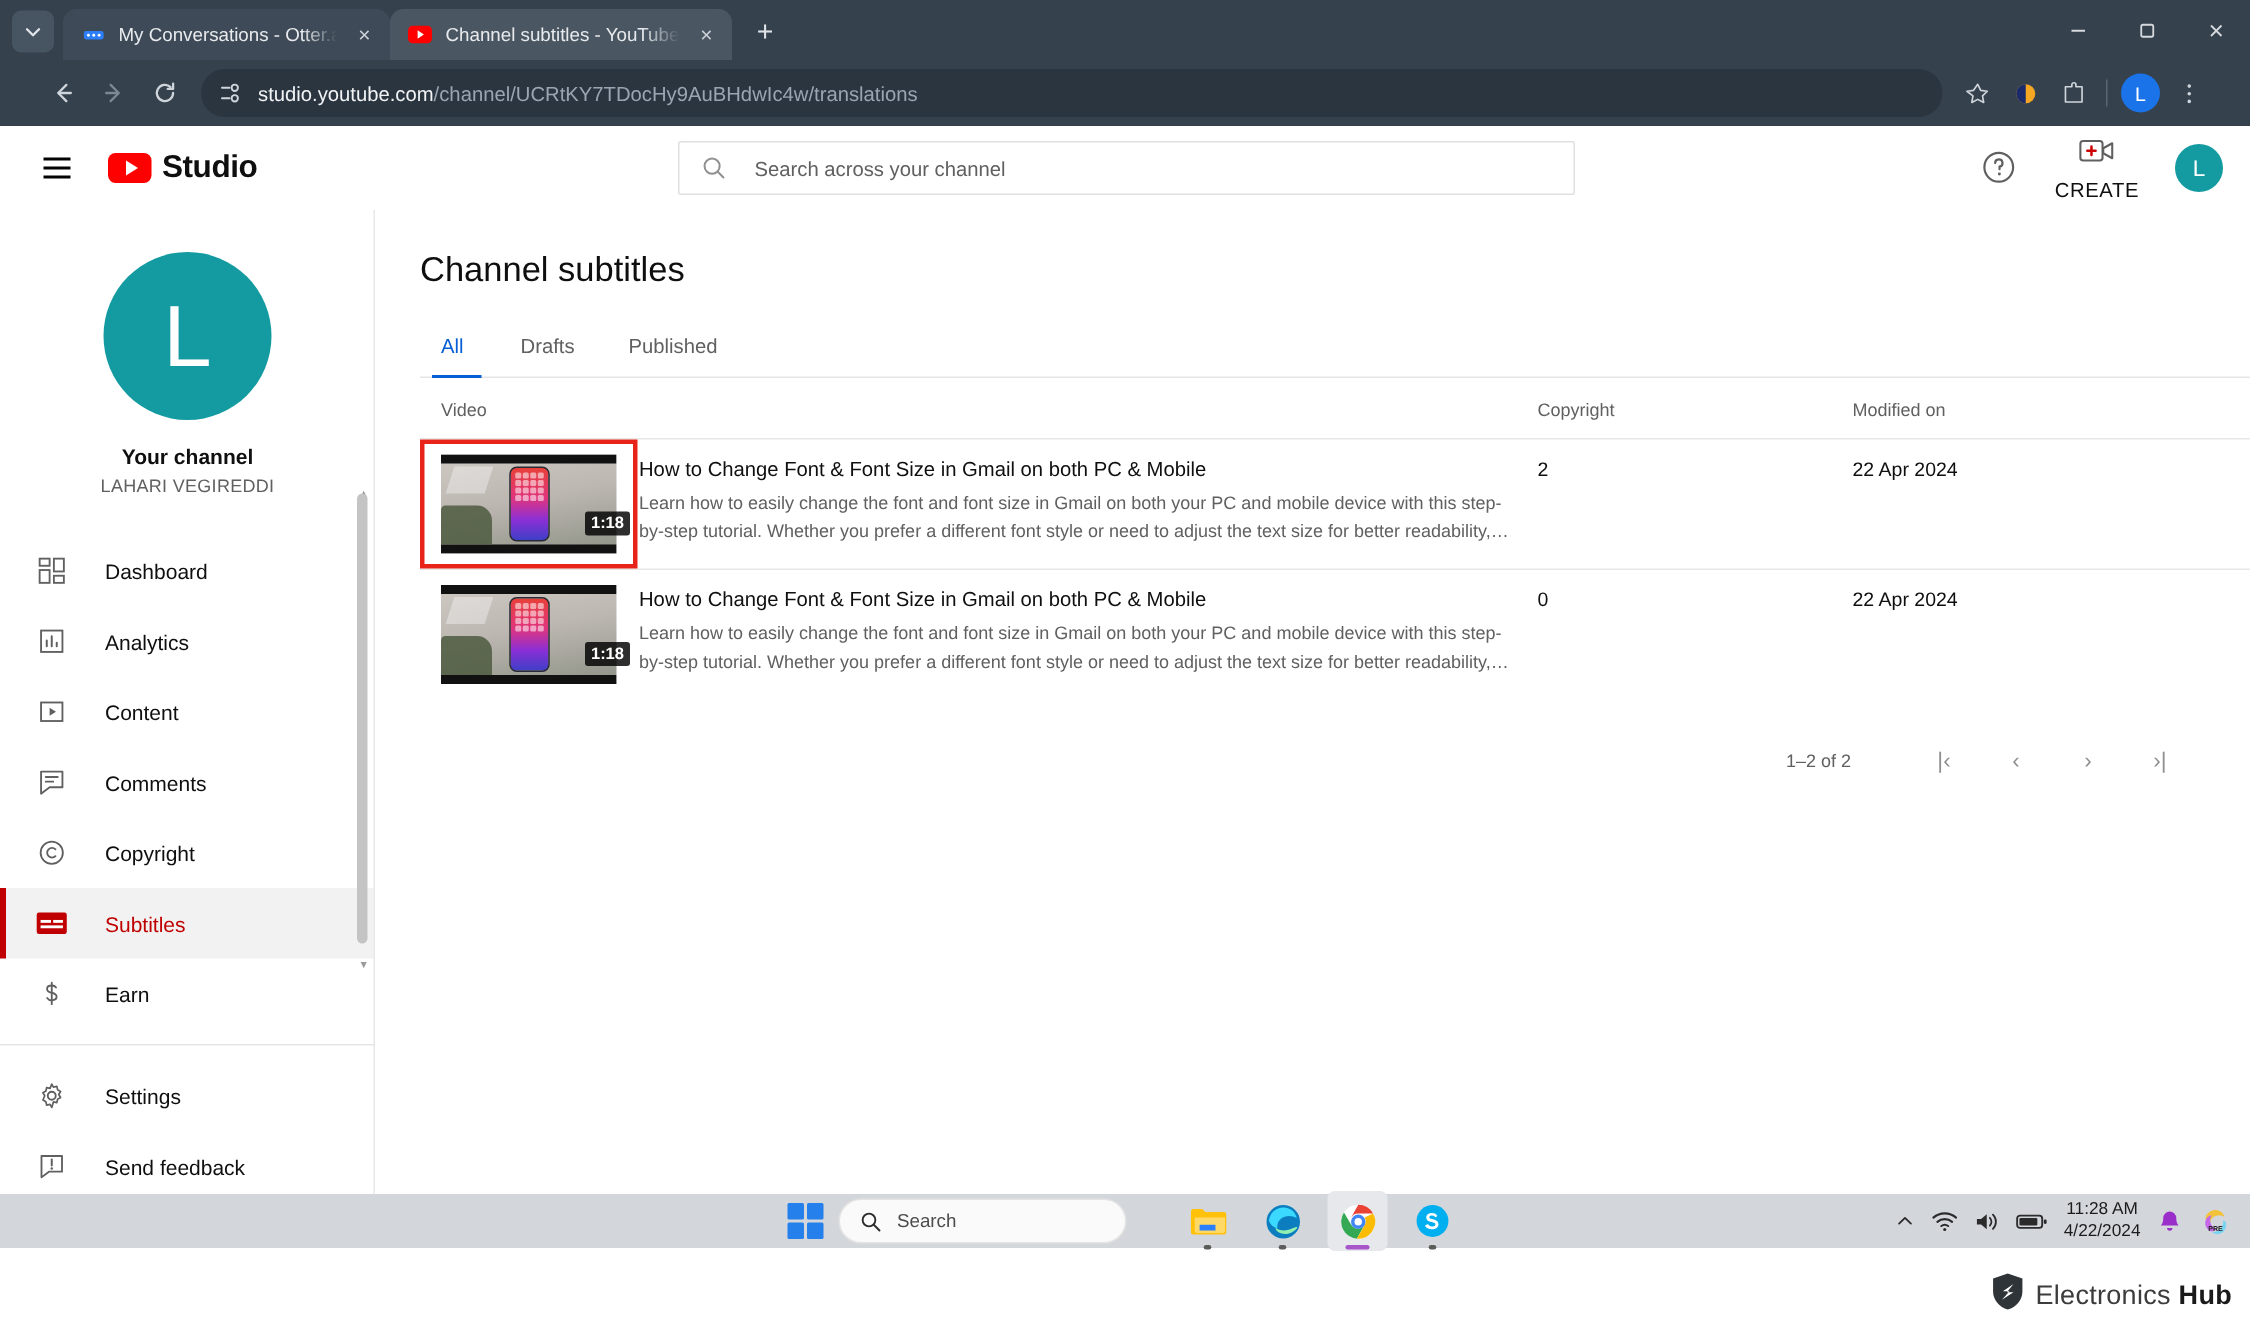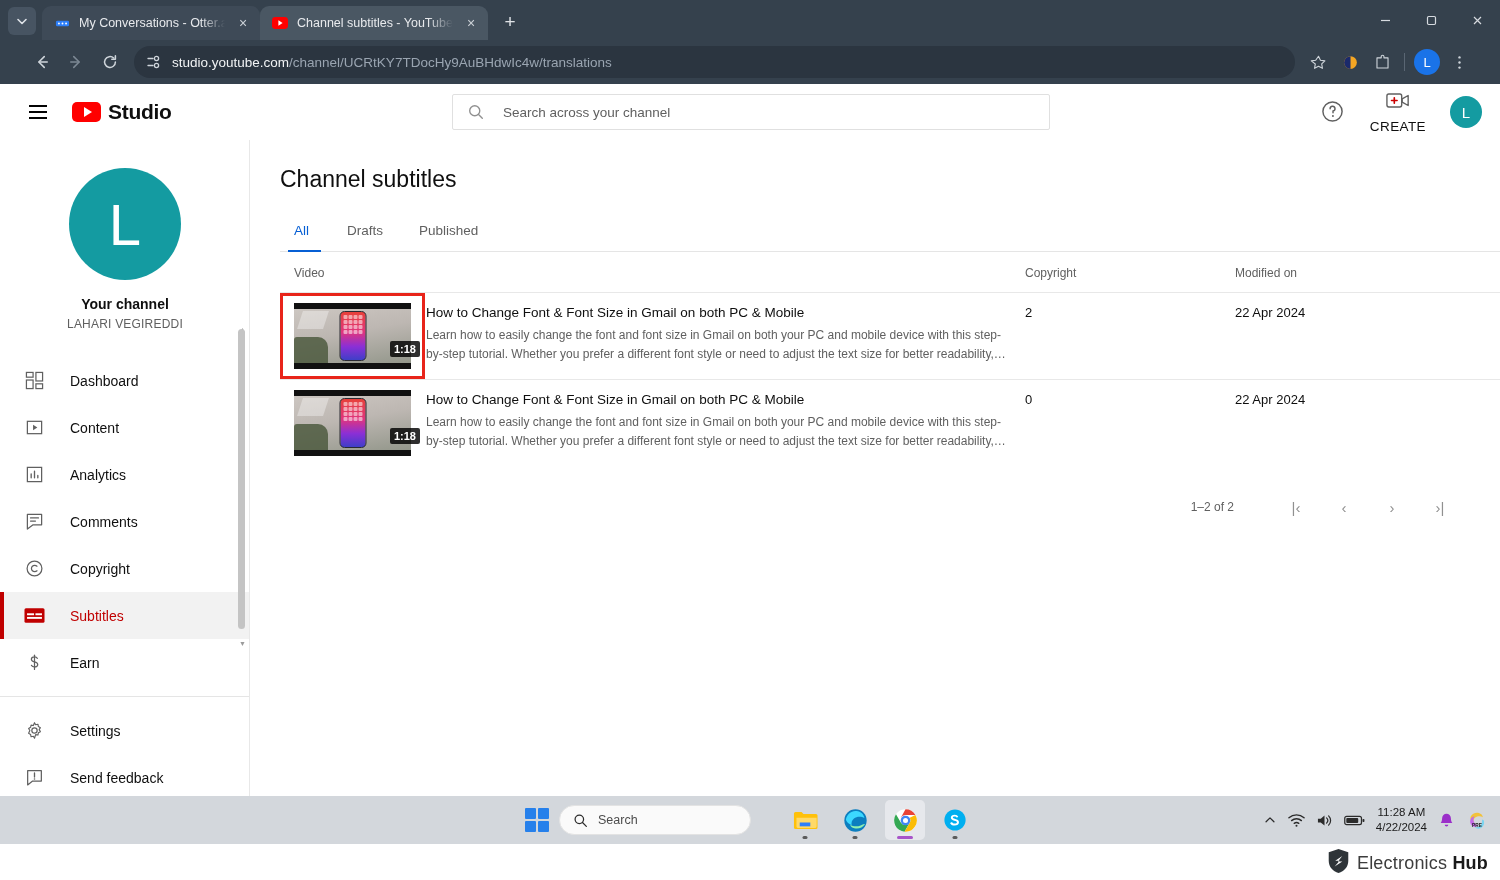--- a/index.html
+++ b/index.html
@@ -149,21 +149,21 @@
   .v-desc { font-size: 12px; line-height: 19px; color: #606060; max-width: 583px; }
   .cell-lang { flex: 0 0 210px; font-size: 13px; color: #0f0f0f; padding-top: 2px; }
   .cell-mod { flex: 0 0 auto; font-size: 13px; color: #0f0f0f; padding-top: 2px; }
 
   .pager { display: flex; align-items: center; justify-content: flex-end; gap: 0; padding: 24px 36px 0 0; }
   .pager-label { font-size: 12px; color: #606060; margin-right: 38px; }
   .pg-btn { width: 48px; height: 34px; display: flex; align-items: center; justify-content: center; color: #909090; cursor: pointer; font-size: 15px; }
 
   
   .taskbar {
-    position: absolute; left: 0; top: 796px; width: 1500px; height: 48px;
+    position: absolute; left: 0; top: 796px; width: 1500px; height: 36px;
     background: #d3d7dc; display: flex; align-items: center; justify-content: center; gap: 0;
   }
   .tb-center { display: flex; align-items: center; gap: 10px; }
   .win-logo { width: 24px; height: 24px; display: grid; grid-template-columns: 1fr 1fr; grid-gap: 2px; cursor: pointer; }
   .win-logo i { background: #2680eb; display: block; border-radius: 1px; }
   .tb-search {
     width: 192px; height: 30px; background: #fafafa; border-radius: 16px; display: flex;
     align-items: center; gap: 10px; padding: 0 13px; cursor: text; border: 1px solid #e3e3e3;
   }
   .tb-search span { font-size: 12.5px; color: #4c4c4c; }
@@ -362,35 +362,35 @@
                   <rect x="1.5" y="9.5" width="7" height="9" stroke="currentColor" stroke-width="1.3" fill="none"></rect>
                   <rect x="11.5" y="13.5" width="7" height="5" stroke="currentColor" stroke-width="1.3" fill="none"></rect>
                 </svg>
             </span>
             <span class="lbl">Dashboard</span>
           </div>
 
           <div class="sb-item">
             <span class="sb-ico">
               <svg width="19" height="19" viewBox="0 0 20 20">
+                  <rect x="2.5" y="2.5" width="15" height="15" stroke="currentColor" stroke-width="1.3" fill="none"></rect>
+                  <path d="M6.5 13.5v-4M10 13.5v-7M13.5 13.5v-2.5" stroke="currentColor" stroke-width="1.4" stroke-linecap="round"></path>
+                </svg>
+            </span>
+            <span class="lbl">Analytics</span>
+          </div>
+
+          <div class="sb-item">
+            <span class="sb-ico">
+              <svg width="19" height="19" viewBox="0 0 20 20">
                   <rect x="2.5" y="3.5" width="15" height="13" stroke="currentColor" stroke-width="1.3" fill="none"></rect>
                   <path d="M8.5 7.2 13 10l-4.5 2.8z" fill="currentColor"></path>
                 </svg>
             </span>
             <span class="lbl">Content</span>
-          </div>
-
-          <div class="sb-item">
-            <span class="sb-ico">
-              <svg width="19" height="19" viewBox="0 0 20 20">
-                  <rect x="2.5" y="2.5" width="15" height="15" stroke="currentColor" stroke-width="1.3" fill="none"></rect>
-                  <path d="M6.5 13.5v-4M10 13.5v-7M13.5 13.5v-2.5" stroke="currentColor" stroke-width="1.4" stroke-linecap="round"></path>
-                </svg>
-            </span>
-            <span class="lbl">Analytics</span>
           </div>
 
           <div class="sb-item">
             <span class="sb-ico">
               <svg width="19" height="19" viewBox="0 0 20 20">
                   <path d="M2.5 2.5h15v11h-9l-6 4.5z" stroke="currentColor" stroke-width="1.3" fill="none" stroke-linejoin="round"></path>
                   <path d="M5.8 6.3h8.4M5.8 9.6h5.2" stroke="currentColor" stroke-width="1.3" stroke-linecap="round"></path>
                 </svg>
             </span>
             <span class="lbl">Comments</span>

